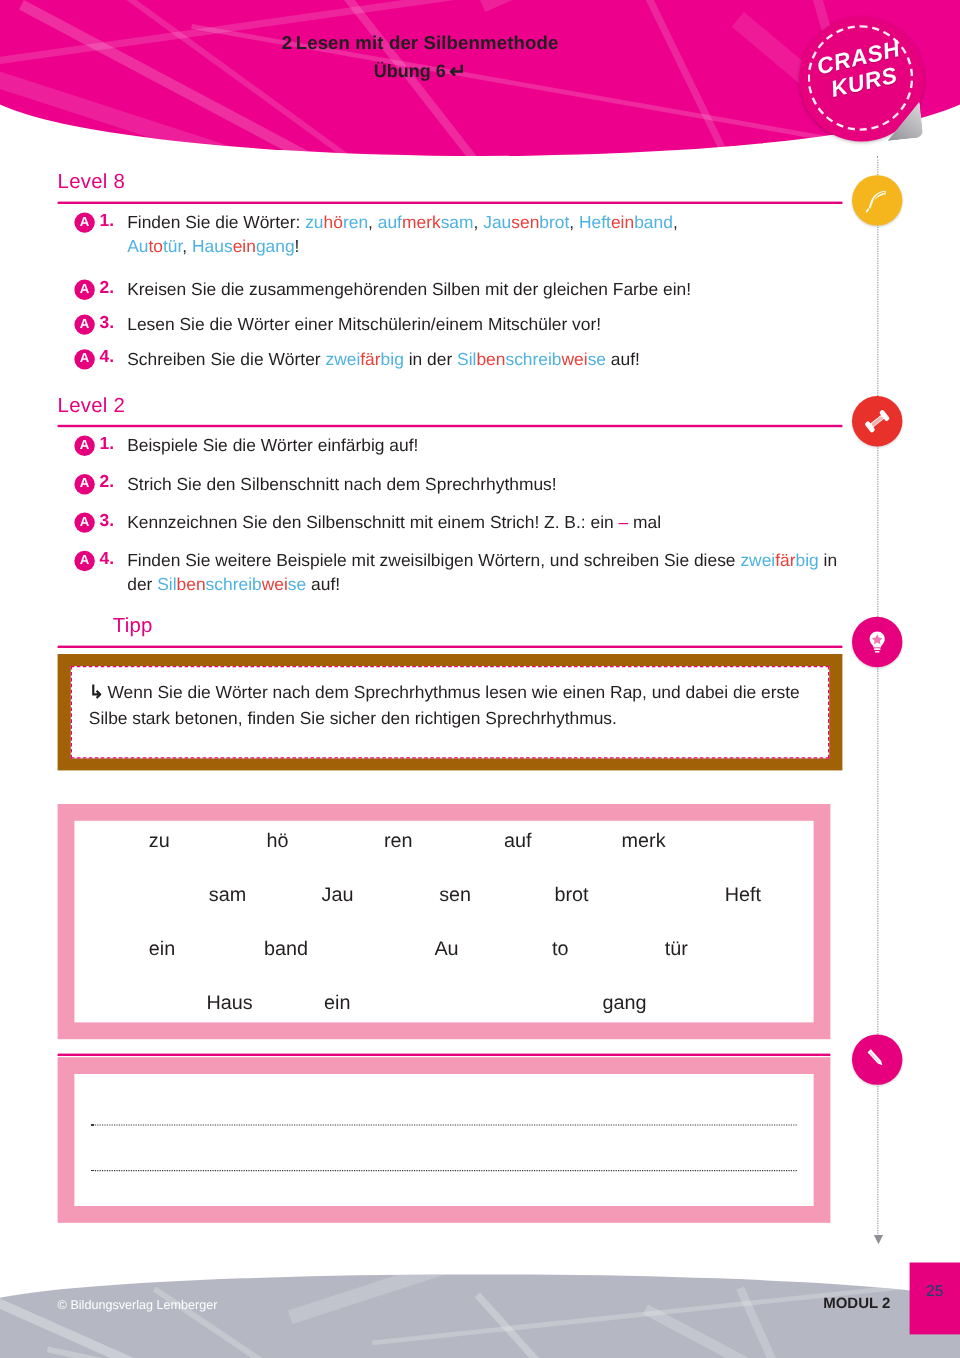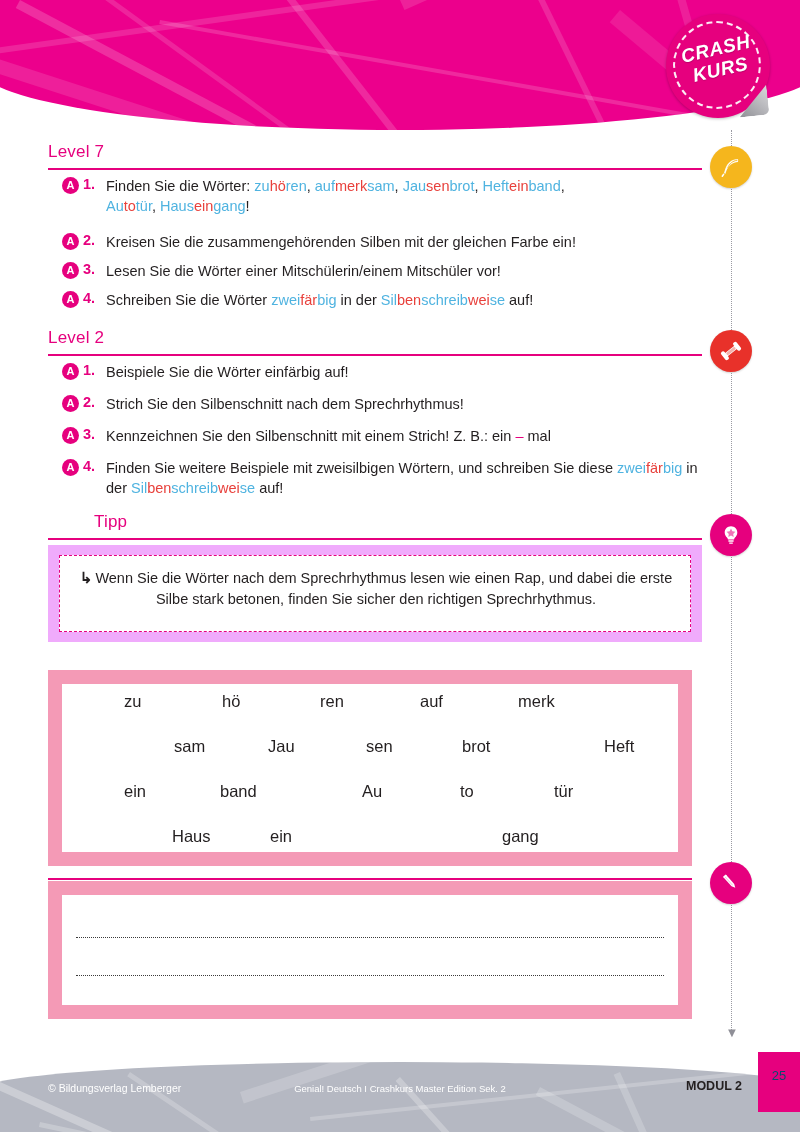--- a/index.html
+++ b/index.html
@@ -46,21 +46,21 @@
   .badge{position:absolute;left:0;top:1px;width:17px;height:17px;border-radius:50%;
     background:#e6007e;color:#fff;font-size:11px;font-weight:bold;text-align:center;
     line-height:17px;}
   .tnum{position:absolute;left:21px;top:0;color:#e6007e;font-size:14.5px;font-weight:bold;}
   .ttext{position:absolute;left:44px;top:0;font-size:14.5px;color:#231f20;line-height:20px;}
   .sb{color:#4fb3e0;}      
   .sr{color:#e8413c;}      
   .dash-pink{color:#e6007e;}
 
   
-  .tipp-box{position:absolute;left:48px;width:654px;background:#f0abfc;text-align:center;}
+  .tipp-box{position:absolute;left:48px;width:654px;background:#a16207;}
   .tipp-inner{position:absolute;left:11px;top:10px;right:11px;bottom:10px;background:#fff;
     border:1.6px dashed #e6007e;}
   .tipp-text{position:absolute;left:14px;top:11px;right:12px;font-size:14.5px;color:#231f20;
     line-height:21px;}
   .tipp-arrow{display:inline-block;color:#231f20;font-size:15px;margin-right:3px;font-weight:bold;}
 
   
   .syl-frame{position:absolute;left:48px;width:644px;background:#f49ab6;}
   .syl-inner{position:absolute;left:14px;top:14px;right:14px;bottom:14px;background:#fff;}
   .syl-row{position:absolute;left:0;width:100%;height:46px;}
@@ -106,36 +106,42 @@
         <div class="hdr-streak" style="left: 120px; top: 140px; width: 640px; height: 5px; transform: rotate(36deg); background: rgba(255, 255, 255, 0.14);"></div>
         <div class="hdr-streak" style="left: -40px; top: 190px; width: 560px; height: 14px; transform: rotate(18deg); background: rgba(255, 255, 255, 0.12);"></div>
         <div class="hdr-streak" style="left: 300px; top: 130px; width: 520px; height: 7px; transform: rotate(52deg); background: rgba(255, 255, 255, 0.16);"></div>
         <div class="hdr-streak" style="left: 420px; top: 150px; width: 480px; height: 11px; transform: rotate(-24deg); background: rgba(255, 255, 255, 0.13);"></div>
         <div class="hdr-streak" style="left: 560px; top: 140px; width: 420px; height: 6px; transform: rotate(64deg); background: rgba(255, 255, 255, 0.15);"></div>
         <div class="hdr-streak" style="left: 640px; top: 160px; width: 380px; height: 16px; transform: rotate(40deg); background: rgba(255, 255, 255, 0.1);"></div>
         <div class="hdr-streak" style="left: 180px; top: 170px; width: 700px; height: 4px; transform: rotate(10deg); background: rgba(255, 255, 255, 0.16);"></div>
         <div class="hdr-streak" style="left: 700px; top: 130px; width: 300px; height: 8px; transform: rotate(74deg); background: rgba(255, 255, 255, 0.12);"></div>
         <div class="hdr-streak" style="left: 0px; top: 200px; width: 420px; height: 6px; transform: rotate(-8deg); background: rgba(255, 255, 255, 0.14);"></div>
       </div>
+    <div class="header-title">
+      <span class="num">2</span><span>Lesen mit der Silbenmethode</span>
+    </div>
+    <div class="header-sub">
+      <span>Übung 6</span><span class="enter-arrow">↵</span>
+    </div>
 
     <div class="sticker">
       <div class="sticker-circ"></div>
       <div class="sticker-dash"></div>
       <div class="sticker-txt">
         <div>CRASH</div>
         <div>KURS</div>
       </div>
       <div class="sticker-peel"></div>
     </div>
   </div>
 
   <div class="rail"></div>
   <div class="rail-arrow">▼</div>
 
-  <div class="lvl-head" style="left:48px;top:142px;">Level 7</div>
+  <div class="lvl-head" style="left:48px;top:142px;">Level 8</div>
   <div class="lvl-rule" style="top:168px;"></div>
 
   <div class="icon-circ" style="left:710px;top:146px;background:#f5b61d;">
     <svg width="24" height="24" viewBox="0 0 24 24" aria-hidden="true">
       <path d="M19 4c-6 0-11 4.2-12.6 9.6L5 18l1.3.9 1.2-3.4C9.6 10.6 13.8 7.4 19 7c.3-1 .2-2 0-3z" fill="#fff" opacity="0.95"></path>
       <path d="M18.4 5.2c-4.6.6-8.2 3.5-9.6 7.8" stroke="#f5b61d" stroke-width="0.9" fill="none"></path>
       <path d="M4.6 19.4l-1.3 1.8" stroke="#fff" stroke-width="1.6" stroke-linecap="round"></path>
     </svg>
   </div>
 
@@ -275,19 +281,18 @@
         <div class="ftr-streak" style="left: 20px; top: 20px; width: 420px; height: 8px; transform: rotate(24deg); background: rgba(255, 255, 255, 0.3);"></div>
         <div class="ftr-streak" style="left: 150px; top: 10px; width: 520px; height: 5px; transform: rotate(34deg); background: rgba(255, 255, 255, 0.22);"></div>
         <div class="ftr-streak" style="left: 260px; top: 30px; width: 440px; height: 12px; transform: rotate(-18deg); background: rgba(255, 255, 255, 0.18);"></div>
         <div class="ftr-streak" style="left: 420px; top: 15px; width: 380px; height: 6px; transform: rotate(48deg); background: rgba(255, 255, 255, 0.26);"></div>
         <div class="ftr-streak" style="left: 560px; top: 25px; width: 420px; height: 9px; transform: rotate(28deg); background: rgba(255, 255, 255, 0.2);"></div>
         <div class="ftr-streak" style="left: 60px; top: 60px; width: 560px; height: 5px; transform: rotate(12deg); background: rgba(255, 255, 255, 0.24);"></div>
         <div class="ftr-streak" style="left: 640px; top: 10px; width: 300px; height: 7px; transform: rotate(66deg); background: rgba(255, 255, 255, 0.2);"></div>
         <div class="ftr-streak" style="left: 330px; top: 55px; width: 480px; height: 4px; transform: rotate(-6deg); background: rgba(255, 255, 255, 0.22);"></div>
       </div>
     <div class="ftr-left">© Bildungsverlag Lemberger</div>
-    <div class="ftr-center">Genial! Deutsch I Crashkurs Master Edition Sek. 2</div>
     <div class="ftr-modul">MODUL 2</div>
     <div class="ftr-pagebox"></div>
     <div class="ftr-page">25</div>
   </div>
 
 </div>
 
 </body></html>

